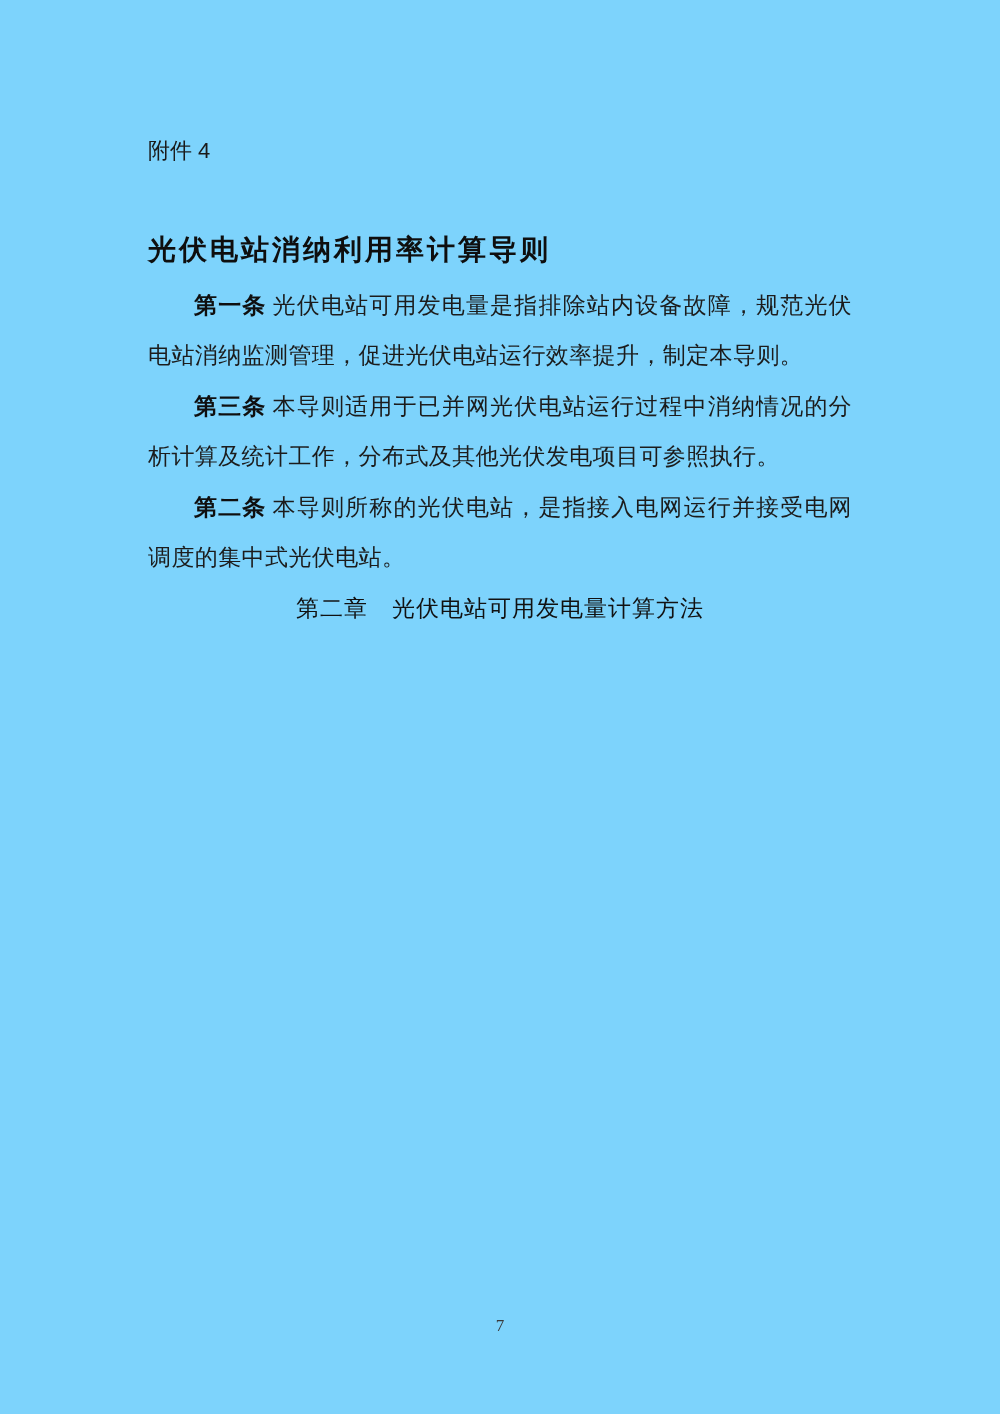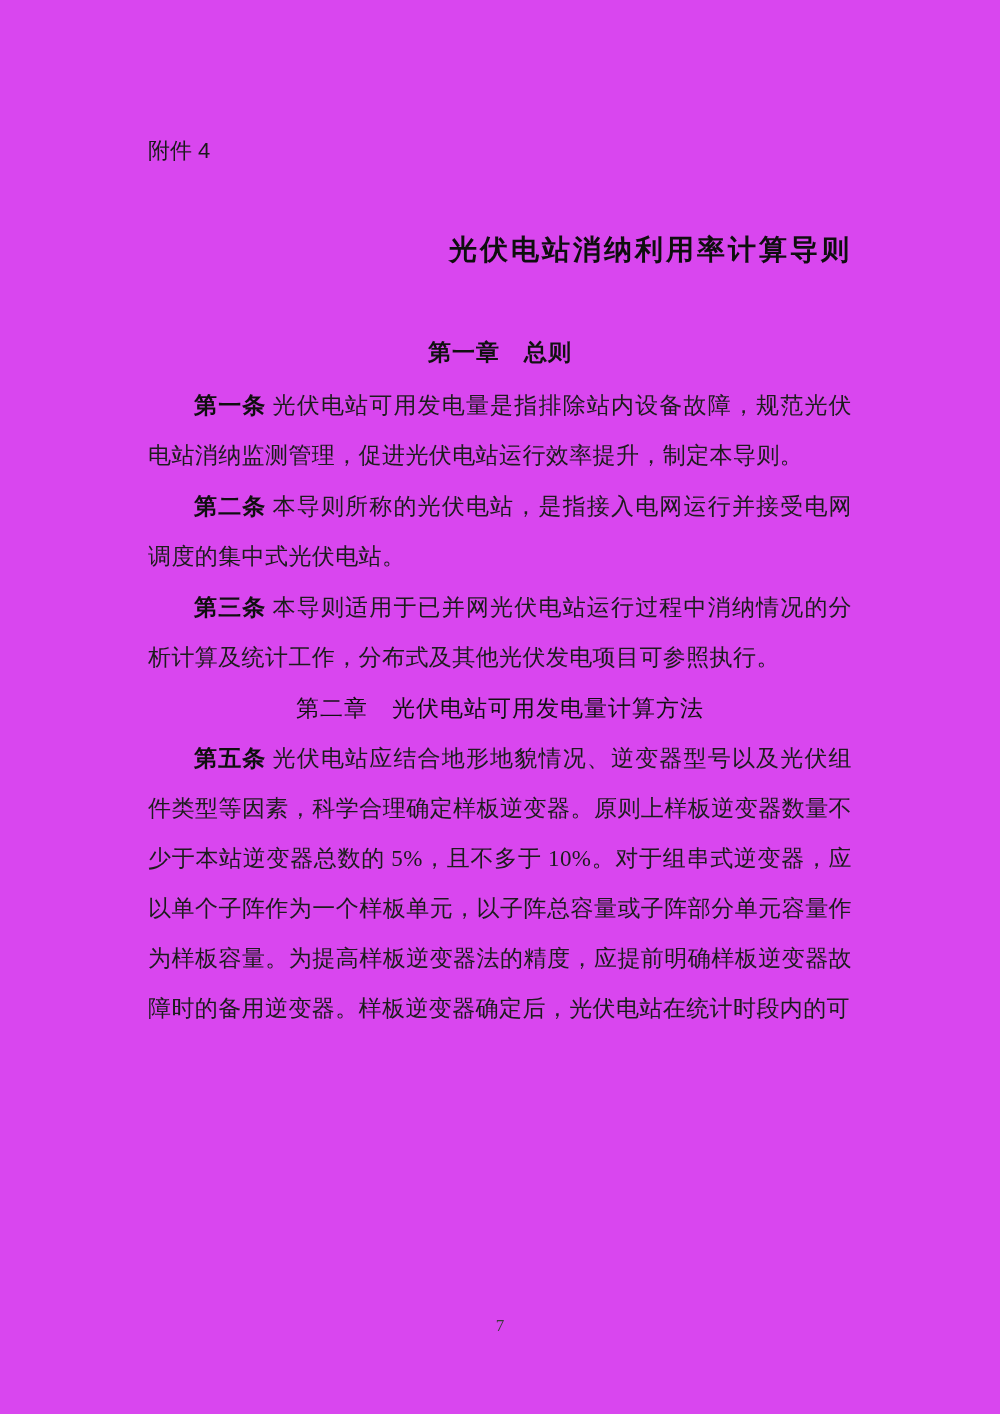--- a/index.html
+++ b/index.html
@@ -8,33 +8,33 @@
     width: 1000px;
     height: 1414px;
     font-family: "Liberation Serif", serif;
     color: #1c1c1c;
     position: relative;
   }
   .page {
     position: relative;
     width: 1000px;
     height: 1414px;
-    background: #d946ef;
+    background: #7dd3fc;
     padding: 136px 148px 8px 148px;
     overflow: hidden;
   }
   .attachment {
     font-size: 22px;
     line-height: 30px;
     font-family: "Liberation Sans", sans-serif;
     color: #1a1a1a;
   }
   .doc-title {
     margin-top: 66px;
-    text-align: right;
+    text-align: left;
     font-size: 28px;
     line-height: 36px;
     font-weight: 700;
     letter-spacing: 3px;
     color: #0e0e0e;
     font-family: "Liberation Serif", serif;
   }
   .chapter {
     margin-top: 68px;
     text-align: center;
@@ -84,40 +84,36 @@
 </style>
 </head>
 <body>
 
 <div class="page">
 
   <div class="attachment">附件 4</div>
 
   <h1 class="doc-title">光伏电站消纳利用率计算导则</h1>
 
-  <h2 class="chapter">第一章　总则</h2>
 
   <div class="body-text">
 
     <p class="article">
       <span class="article-label">第一条</span><span>光伏电站可用发电量是指排除站内设备故障，规范光伏电站消纳监测管理，促进光伏电站运行效率提升，制定本导则。</span>
     </p>
 
     <p class="article">
-      <span class="article-label">第二条</span><span>本导则所称的光伏电站，是指接入电网运行并接受电网调度的集中式光伏电站。</span>
+      <span class="article-label">第三条</span><span>本导则适用于已并网光伏电站运行过程中消纳情况的分析计算及统计工作，分布式及其他光伏发电项目可参照执行。</span>
     </p>
 
     <p class="article">
-      <span class="article-label">第三条</span><span>本导则适用于已并网光伏电站运行过程中消纳情况的分析计算及统计工作，分布式及其他光伏发电项目可参照执行。</span>
+      <span class="article-label">第二条</span><span>本导则所称的光伏电站，是指接入电网运行并接受电网调度的集中式光伏电站。</span>
     </p>
 
     <h2 class="chapter-inline">第二章　光伏电站可用发电量计算方法</h2>
 
 
-    <p class="article">
-      <span class="article-label">第五条</span><span>光伏电站应结合地形地貌情况、逆变器型号以及光伏组件类型等因素，科学合理确定样板逆变器。原则上样板逆变器数量不少于本站逆变器总数的 5%，且不多于 10%。对于组串式逆变器，应以单个子阵作为一个样板单元，以子阵总容量或子阵部分单元容量作为样板容量。为提高样板逆变器法的精度，应提前明确样板逆变器故障时的备用逆变器。样板逆变器确定后，光伏电站在统计时段内的可</span>
-    </p>
 
   </div>
 
   <div class="footer">7</div>
 
 </div>
 
 </body></html>

